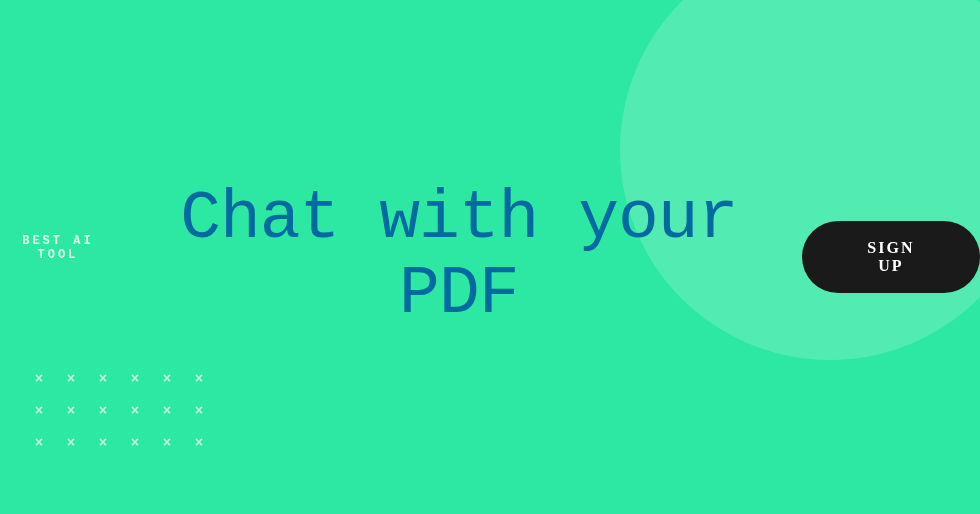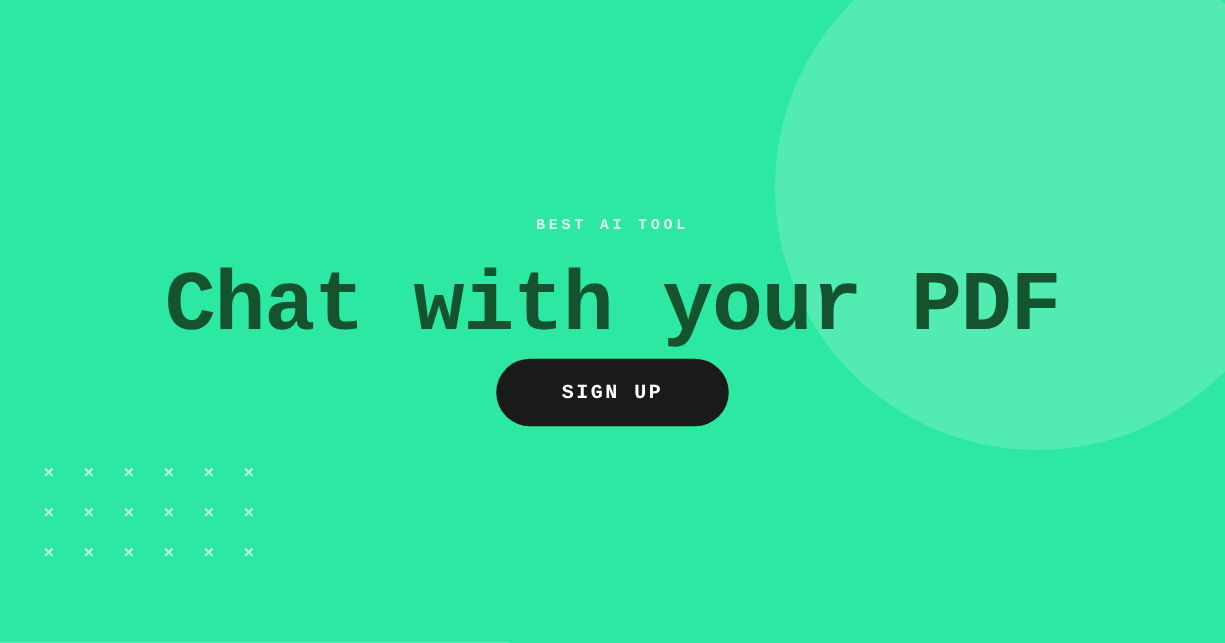--- a/index.html
+++ b/index.html
@@ -54,52 +54,52 @@
       display: flex;
       align-items: center;
       justify-content: center;
     }
 
     .content {
       position: relative;
       z-index: 2;
       text-align: center;
       display: flex;
-      flex-direction: column;
+      flex-direction: row;
       align-items: center;
       gap: 4px;
     }
 
     .subtitle {
       font-family: 'Courier New', Courier, monospace;
       font-size: 12px;
       font-weight: 600;
       letter-spacing: 3px;
       color: rgba(255, 255, 255, 0.85);
       text-transform: uppercase;
       margin-bottom: 18px;
     }
 
     .main-title {
       font-family: 'Courier New', Courier, monospace;
       font-size: 68px;
-      font-weight: 700;
-      color: #14532d;
+      font-weight: 400;
+      color: #0369a1;
       line-height: 1.1;
       text-align: center;
       letter-spacing: -1px;
     }
 
     .signup-btn {
       background-color: #1a1a1a;
       color: #ffffff;
       border: none;
       border-radius: 50px;
       padding: 18px 52px;
-      font-family: Liberation Mono, monospace;
+      font-family: Liberation Serif, serif;
       font-size: 16px;
       font-weight: 700;
       letter-spacing: 2px;
       text-transform: uppercase;
       cursor: pointer;
       transition: background 0.2s;
     }
   </style>
 </head>
 <body>

